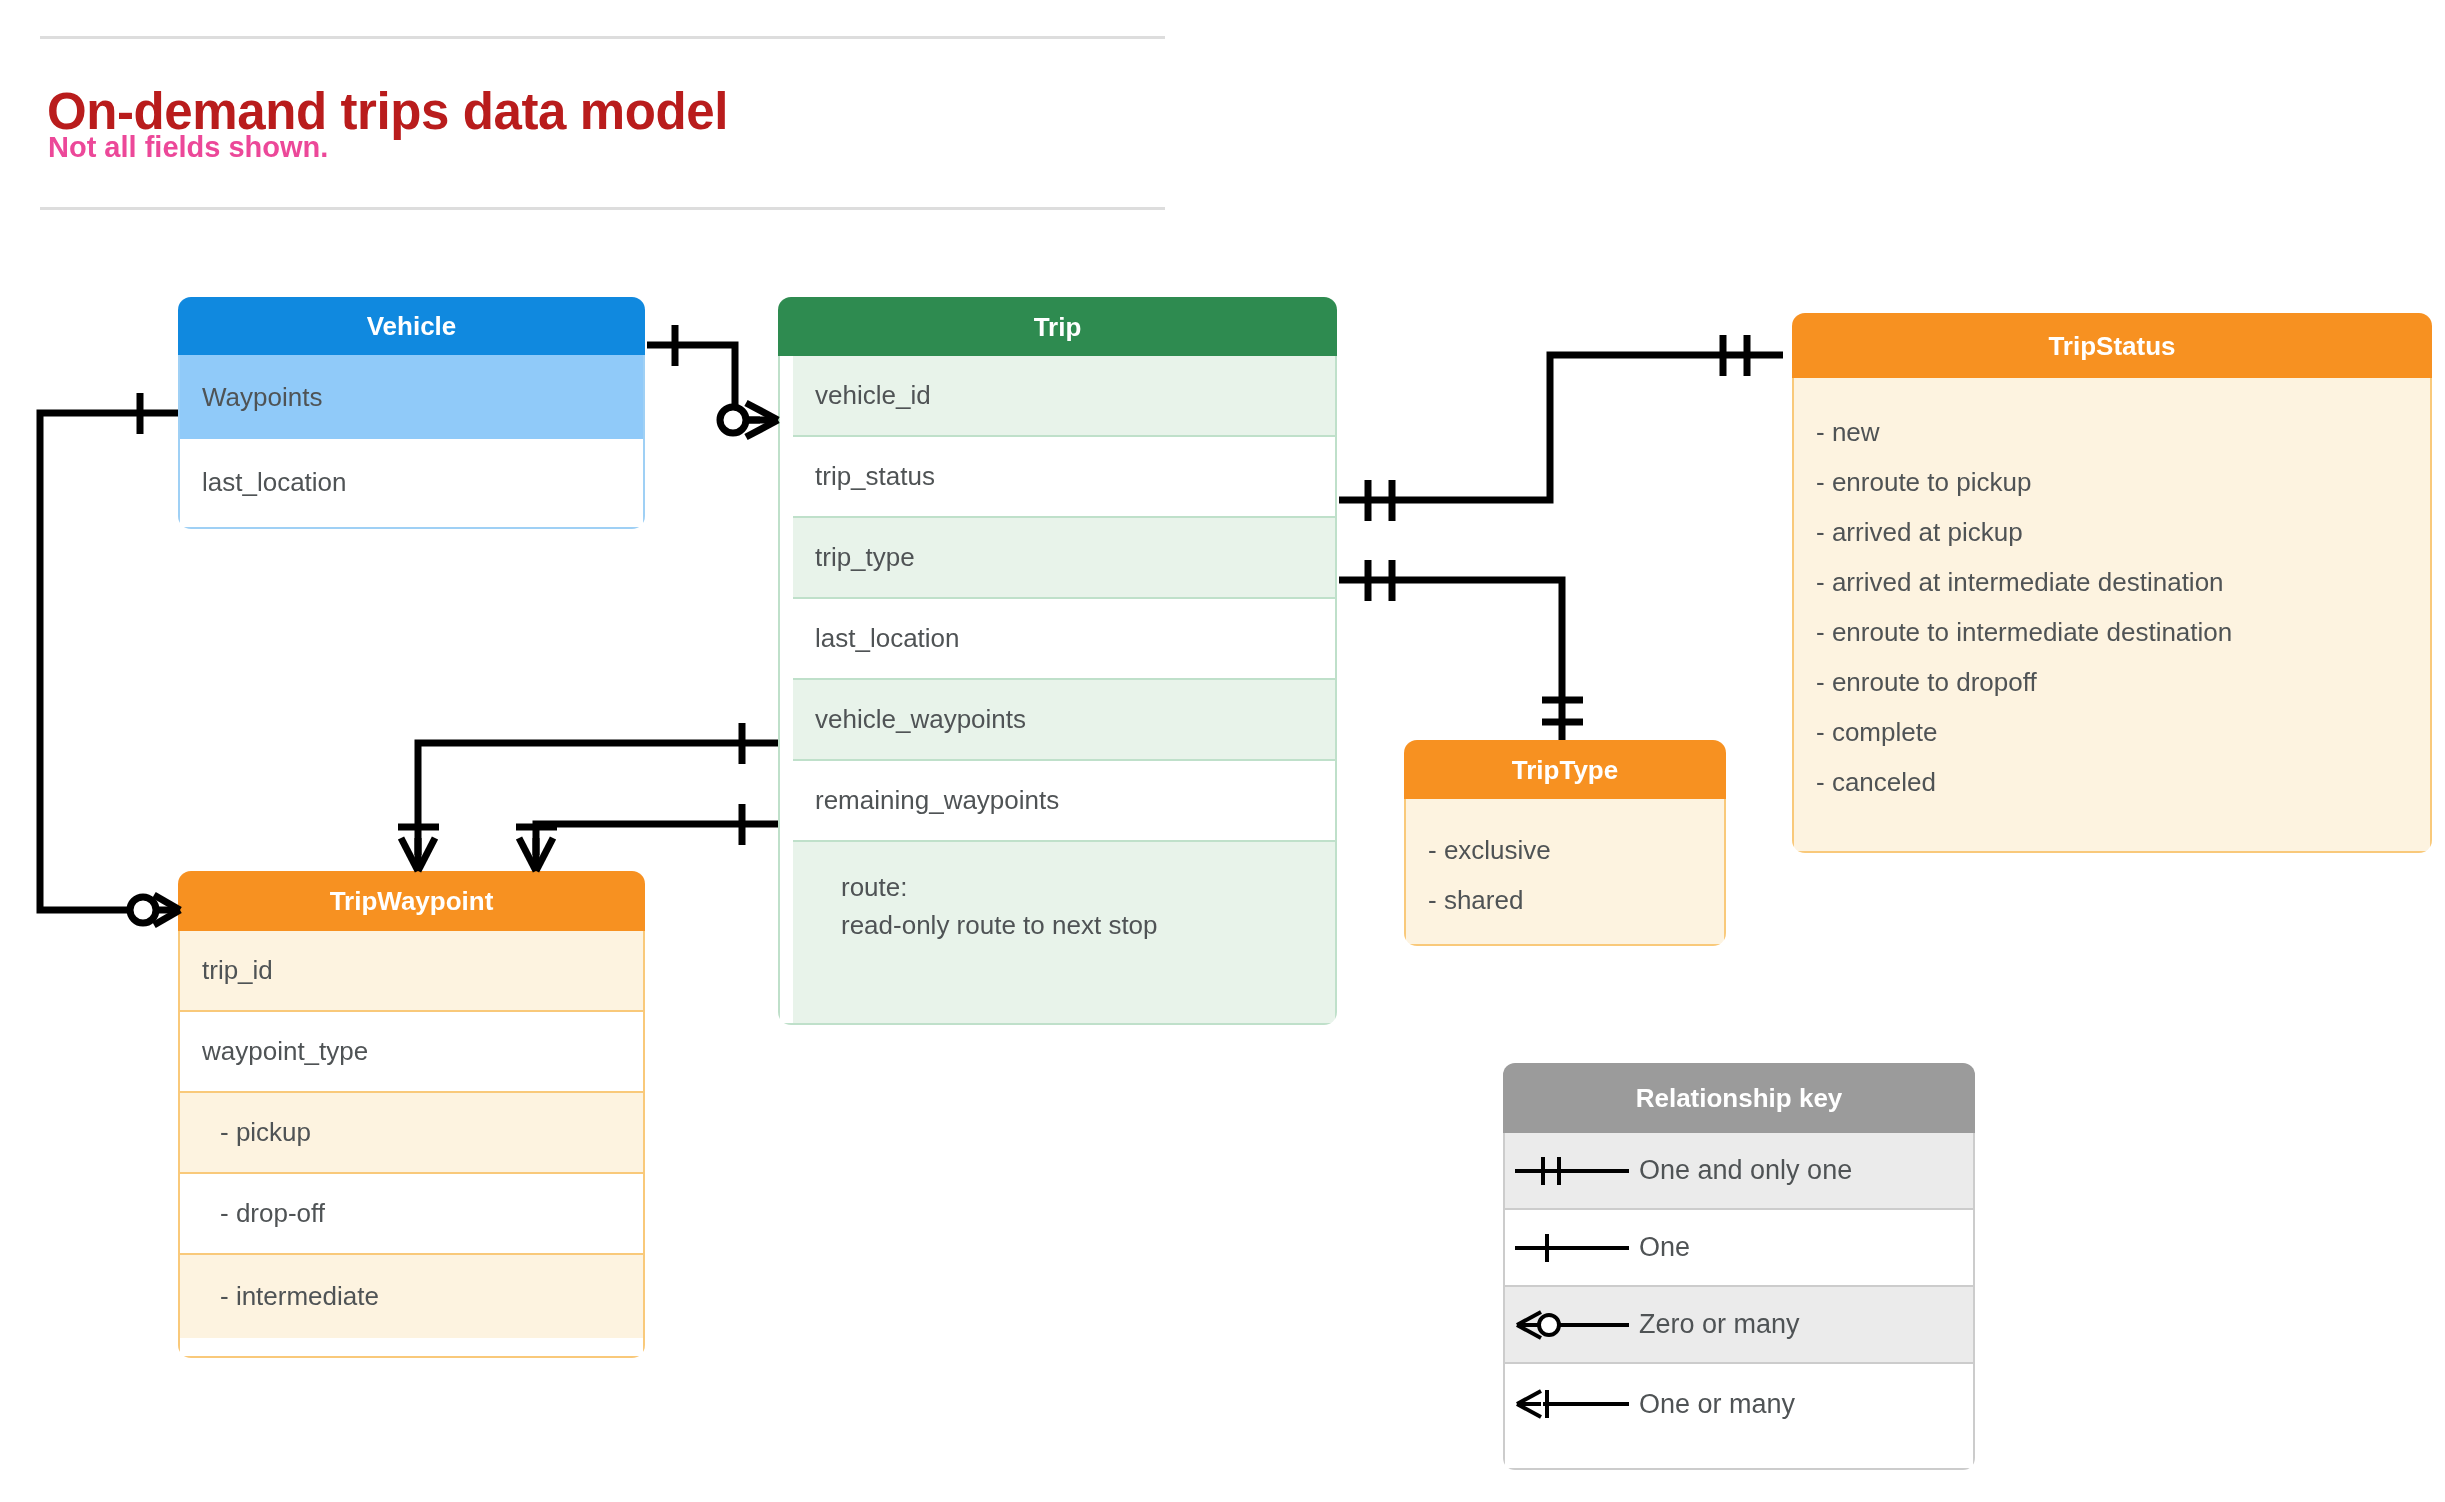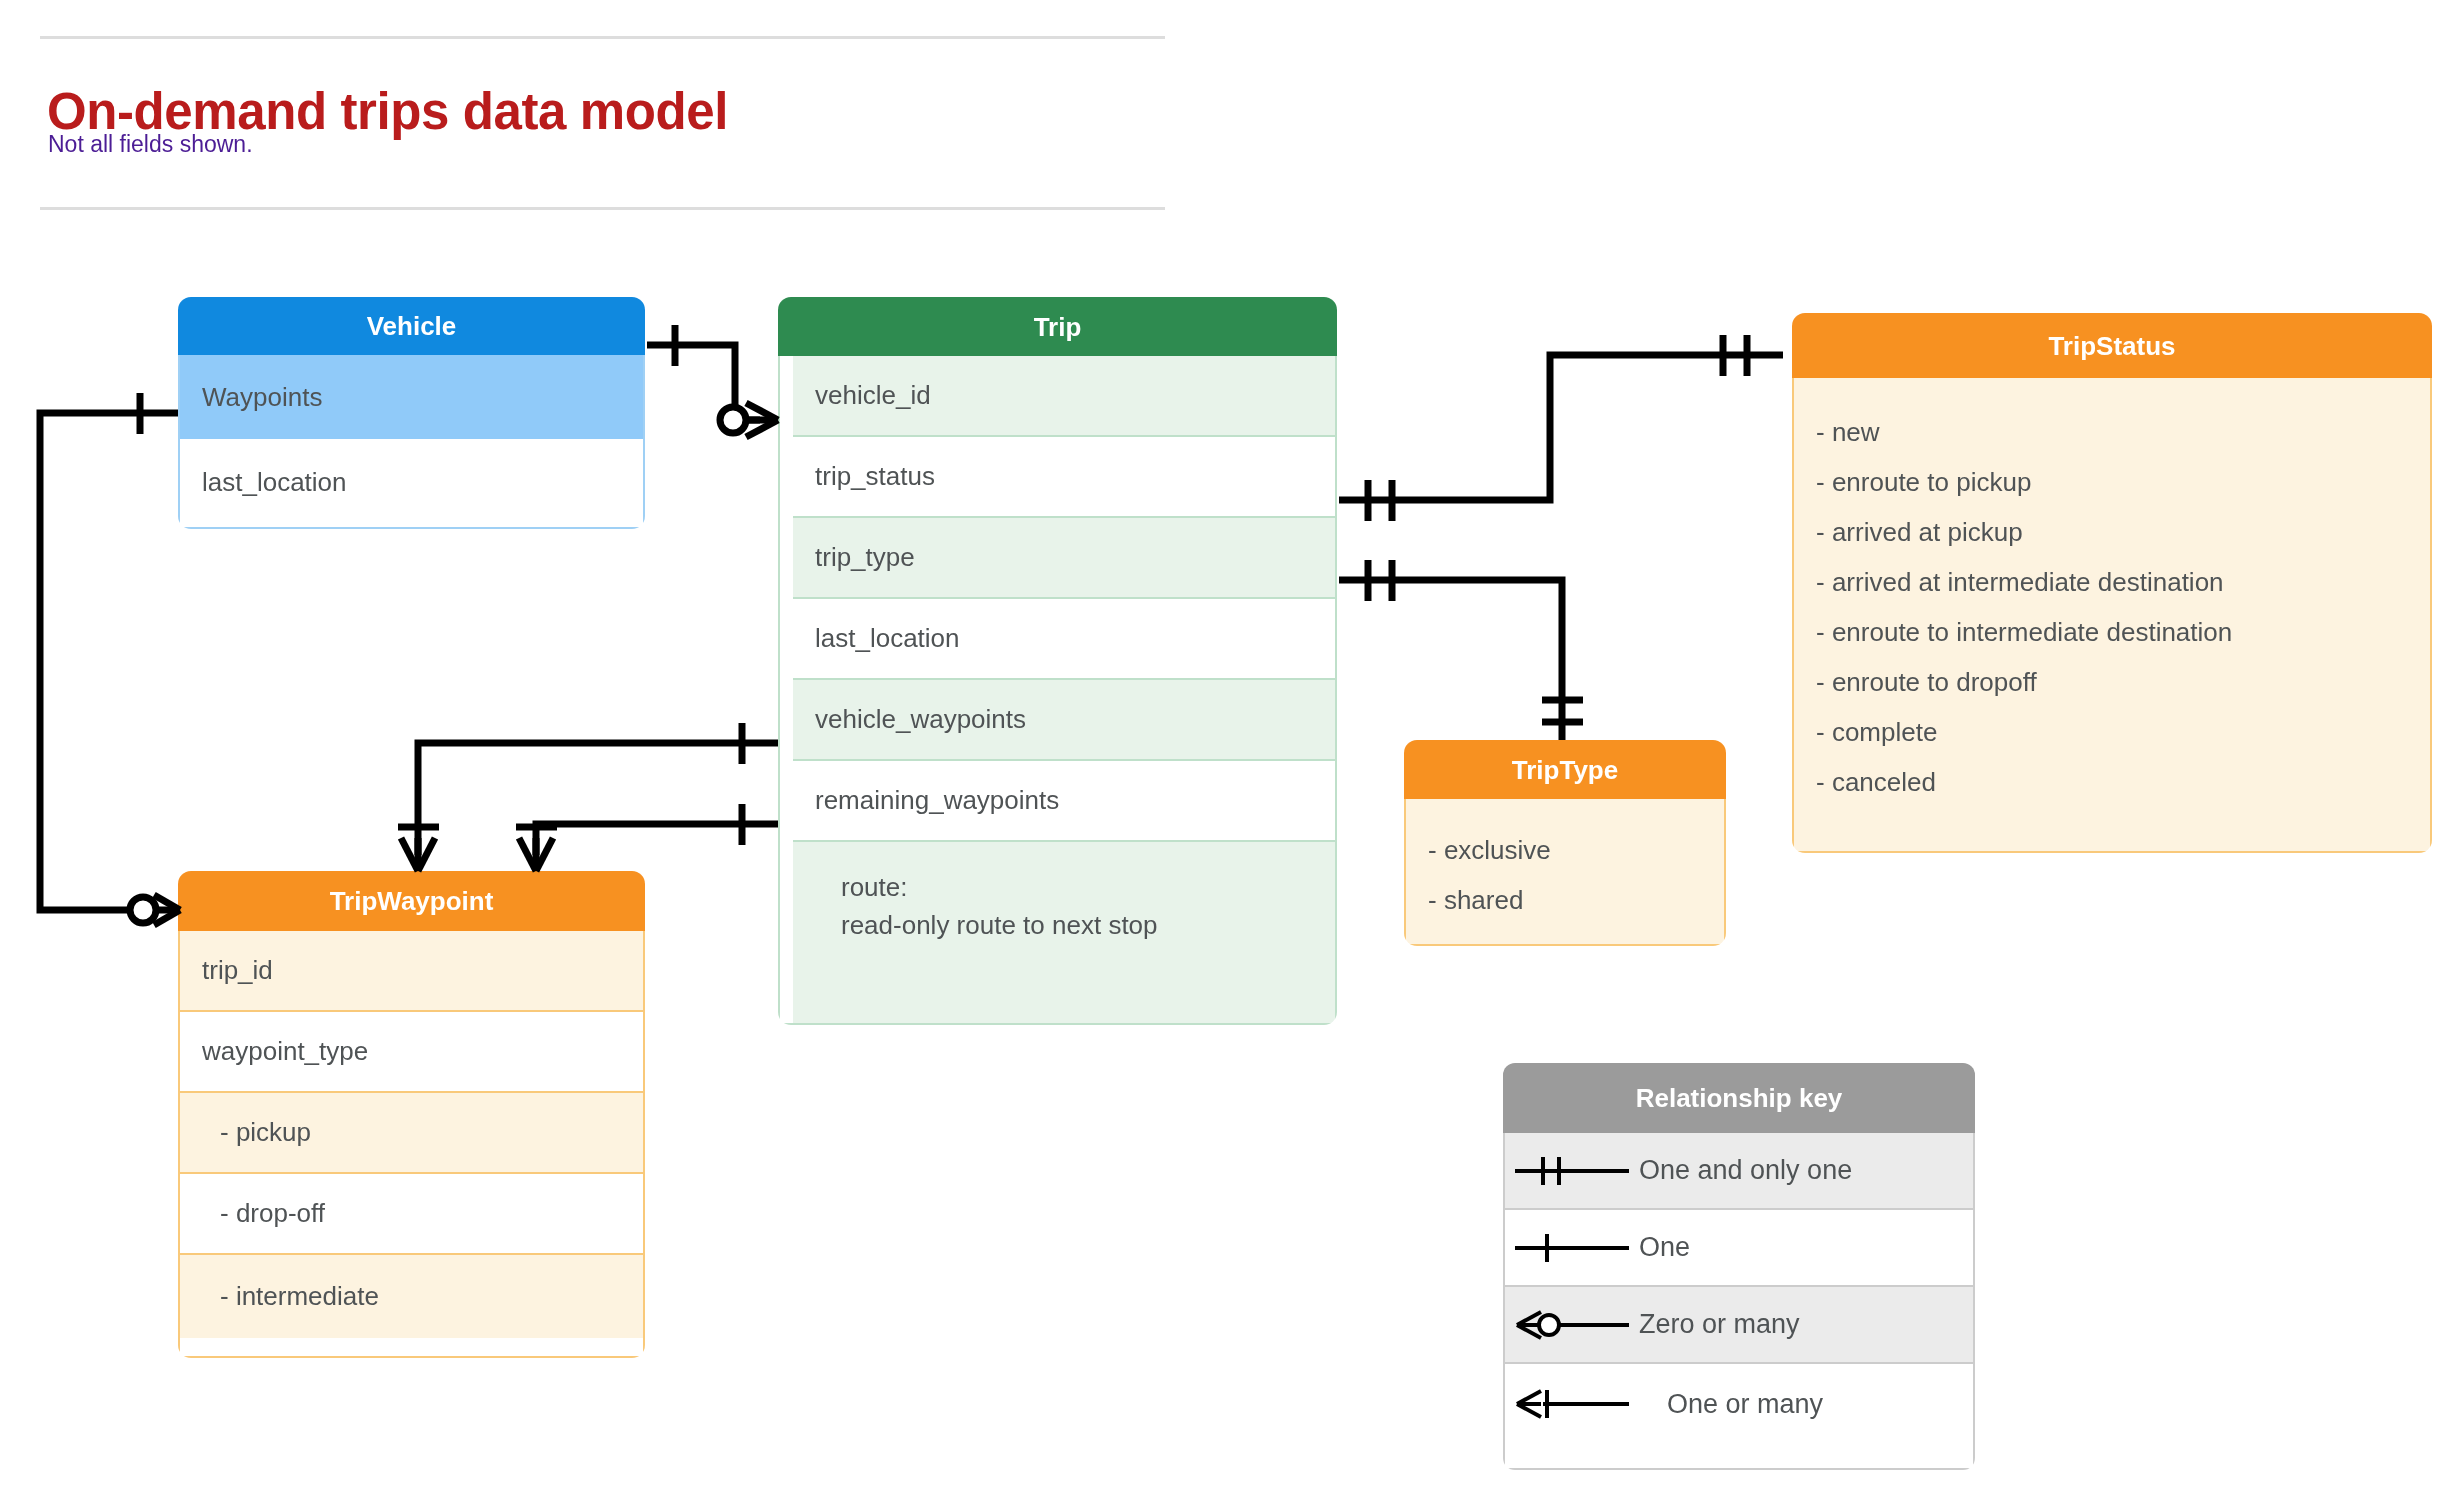--- a/index.html
+++ b/index.html
@@ -37,23 +37,23 @@
     left: 47px; top: 82px;
     font-size: 51px;
     font-weight: 700;
     color: #b91c1c;
     letter-spacing: -0.4px;
     white-space: nowrap;
   }
   #page-subtitle {
     position: absolute;
     left: 48px; top: 131px;
-    font-size: 23px;
-    font-weight: 400;
-    color: #4c1d95;
+    font-size: 29px;
+    font-weight: 700;
+    color: #ec4899;
     white-space: nowrap;
   }
 
   
   .entity {
     position: absolute;
     border-radius: 13px;
     overflow: hidden;
     box-sizing: border-box;
   }
@@ -227,21 +227,21 @@
     height: 337px;
     box-sizing: border-box;
   }
   .legend-row {
     height: 77px;
     display: flex;
     align-items: center;
     border-bottom: 2px solid #cccccc;
     box-sizing: border-box;
   }
-  .legend-row:last-child { border-bottom: none; height: 80px; gap: 28px; }
+  .legend-row:last-child { border-bottom: none; height: 80px; }
   .legend-row.shade { background: #ebebeb; }
   .legend-row.plain { background: #ffffff; }
   .legend-glyph {
     width: 134px;
     flex: 0 0 134px;
     display: flex;
     align-items: center;
     justify-content: center;
   }
   .legend-label {

